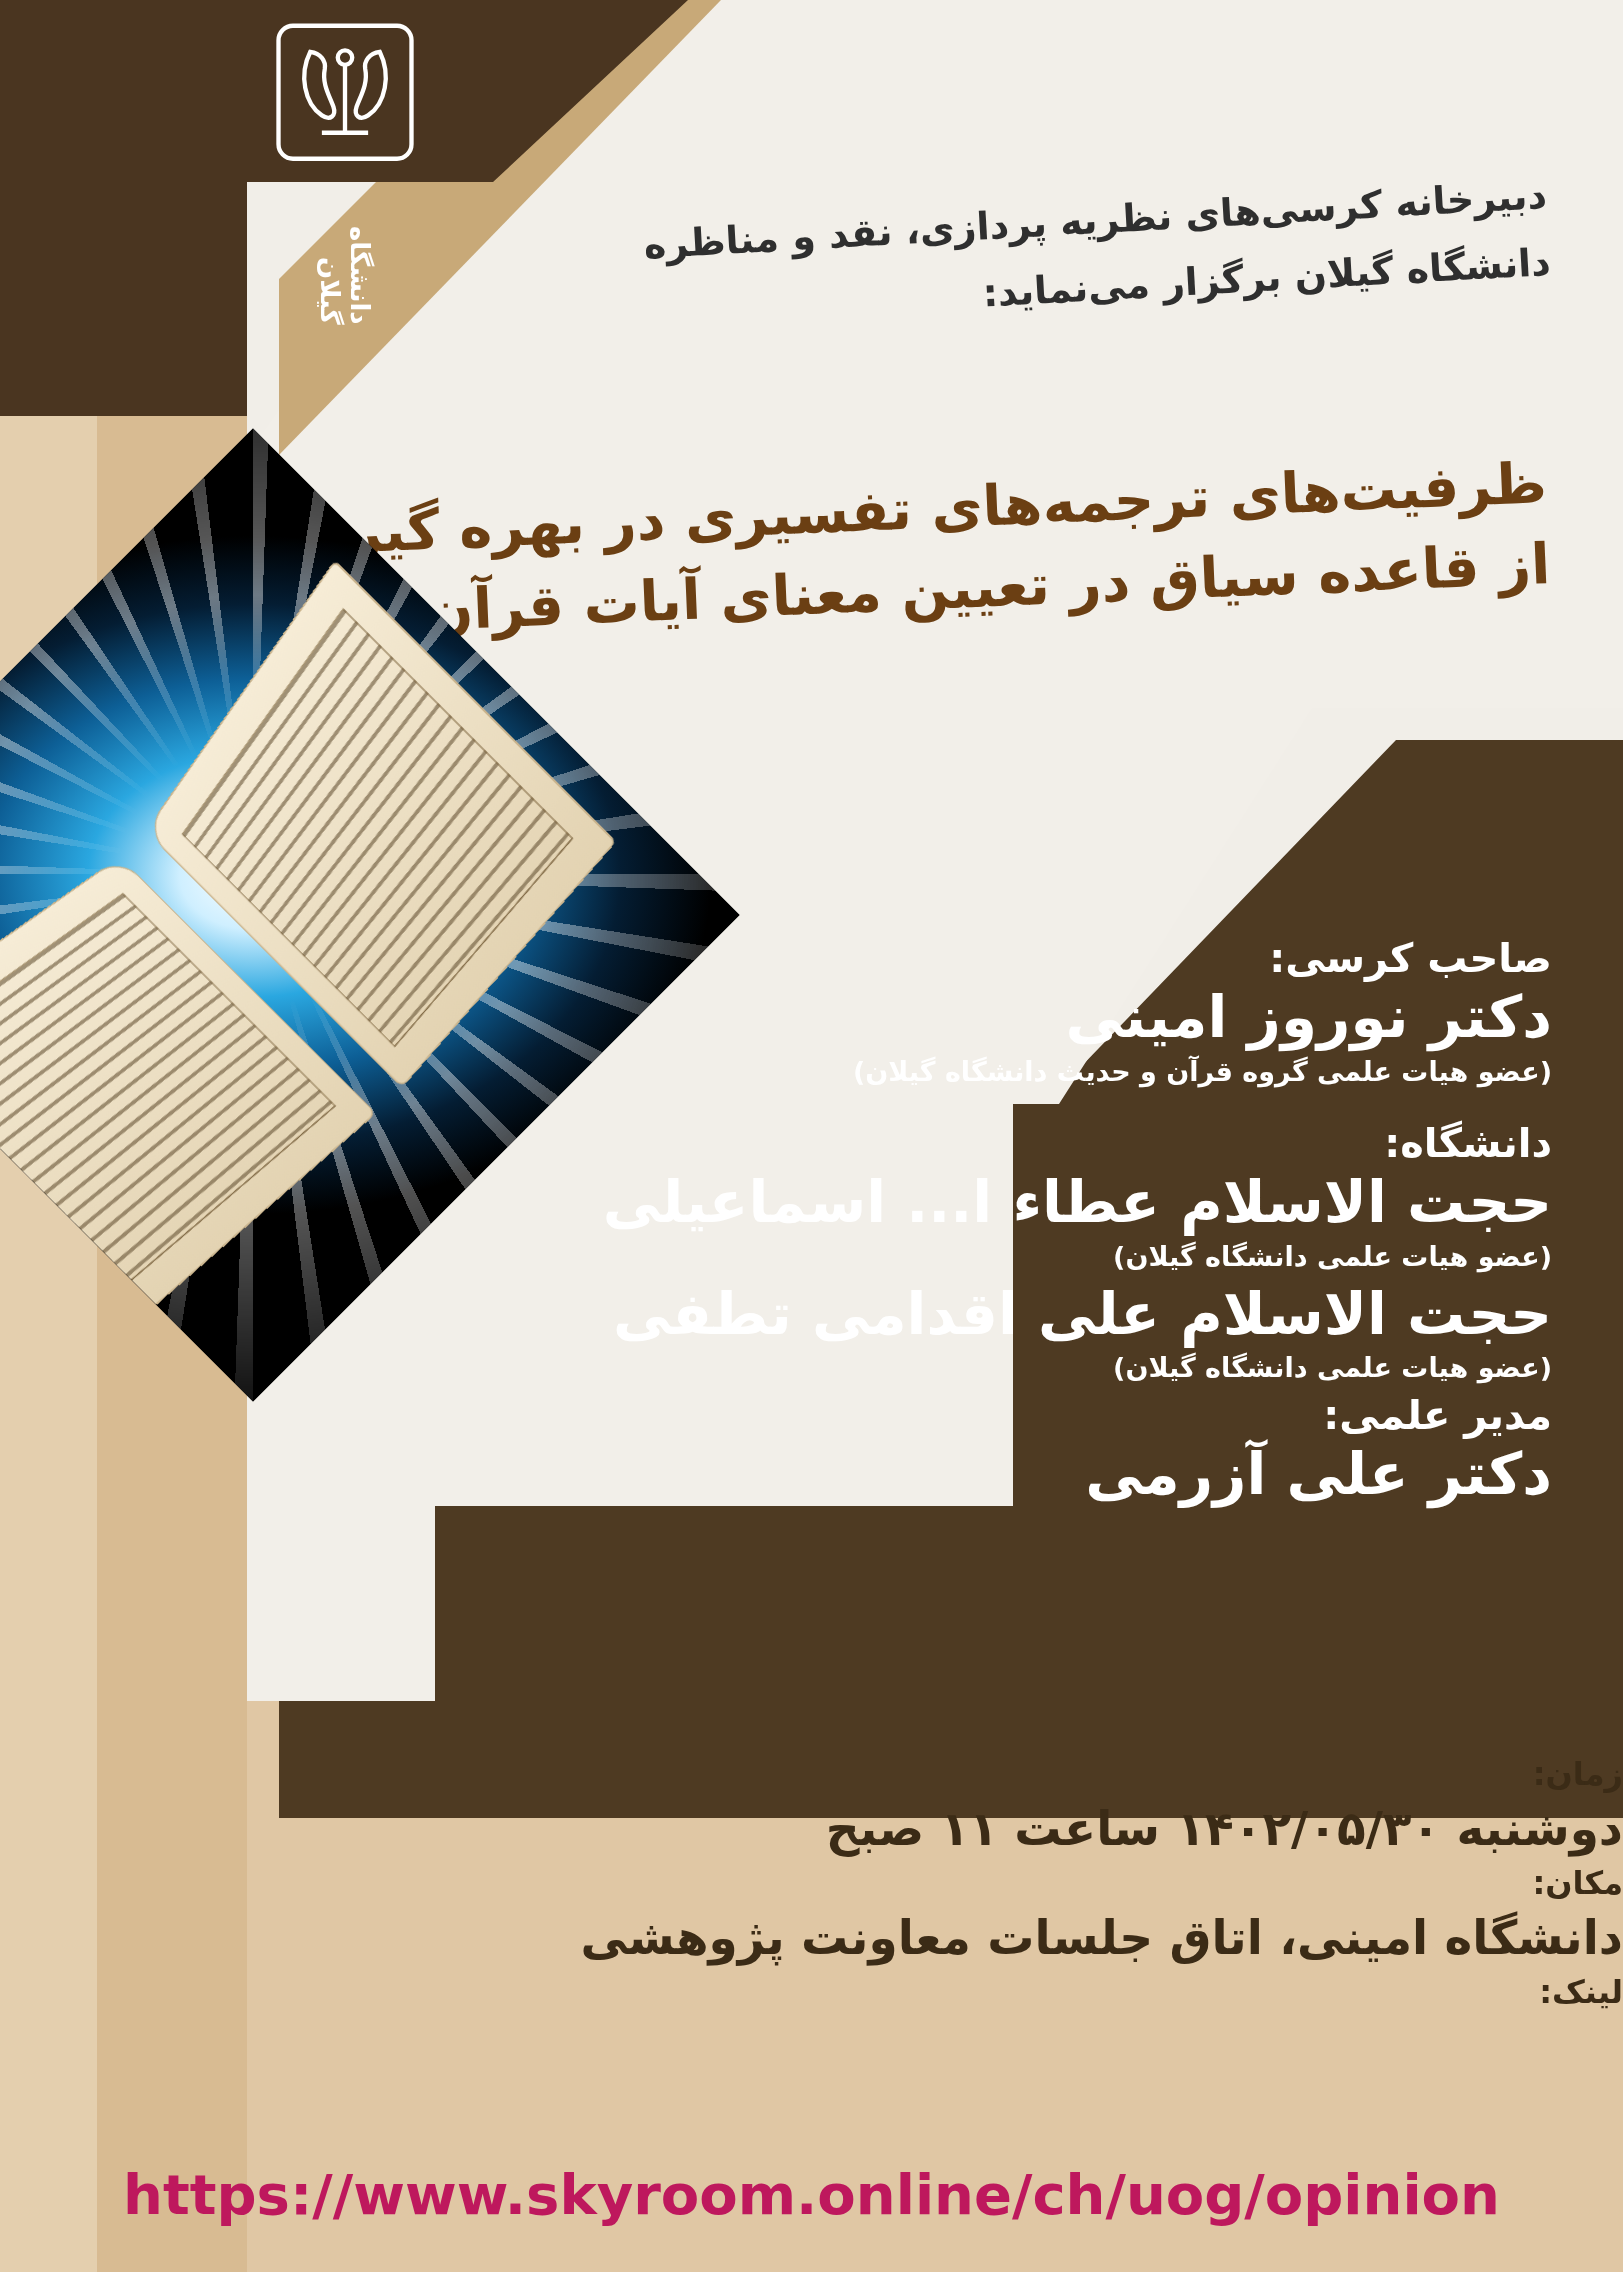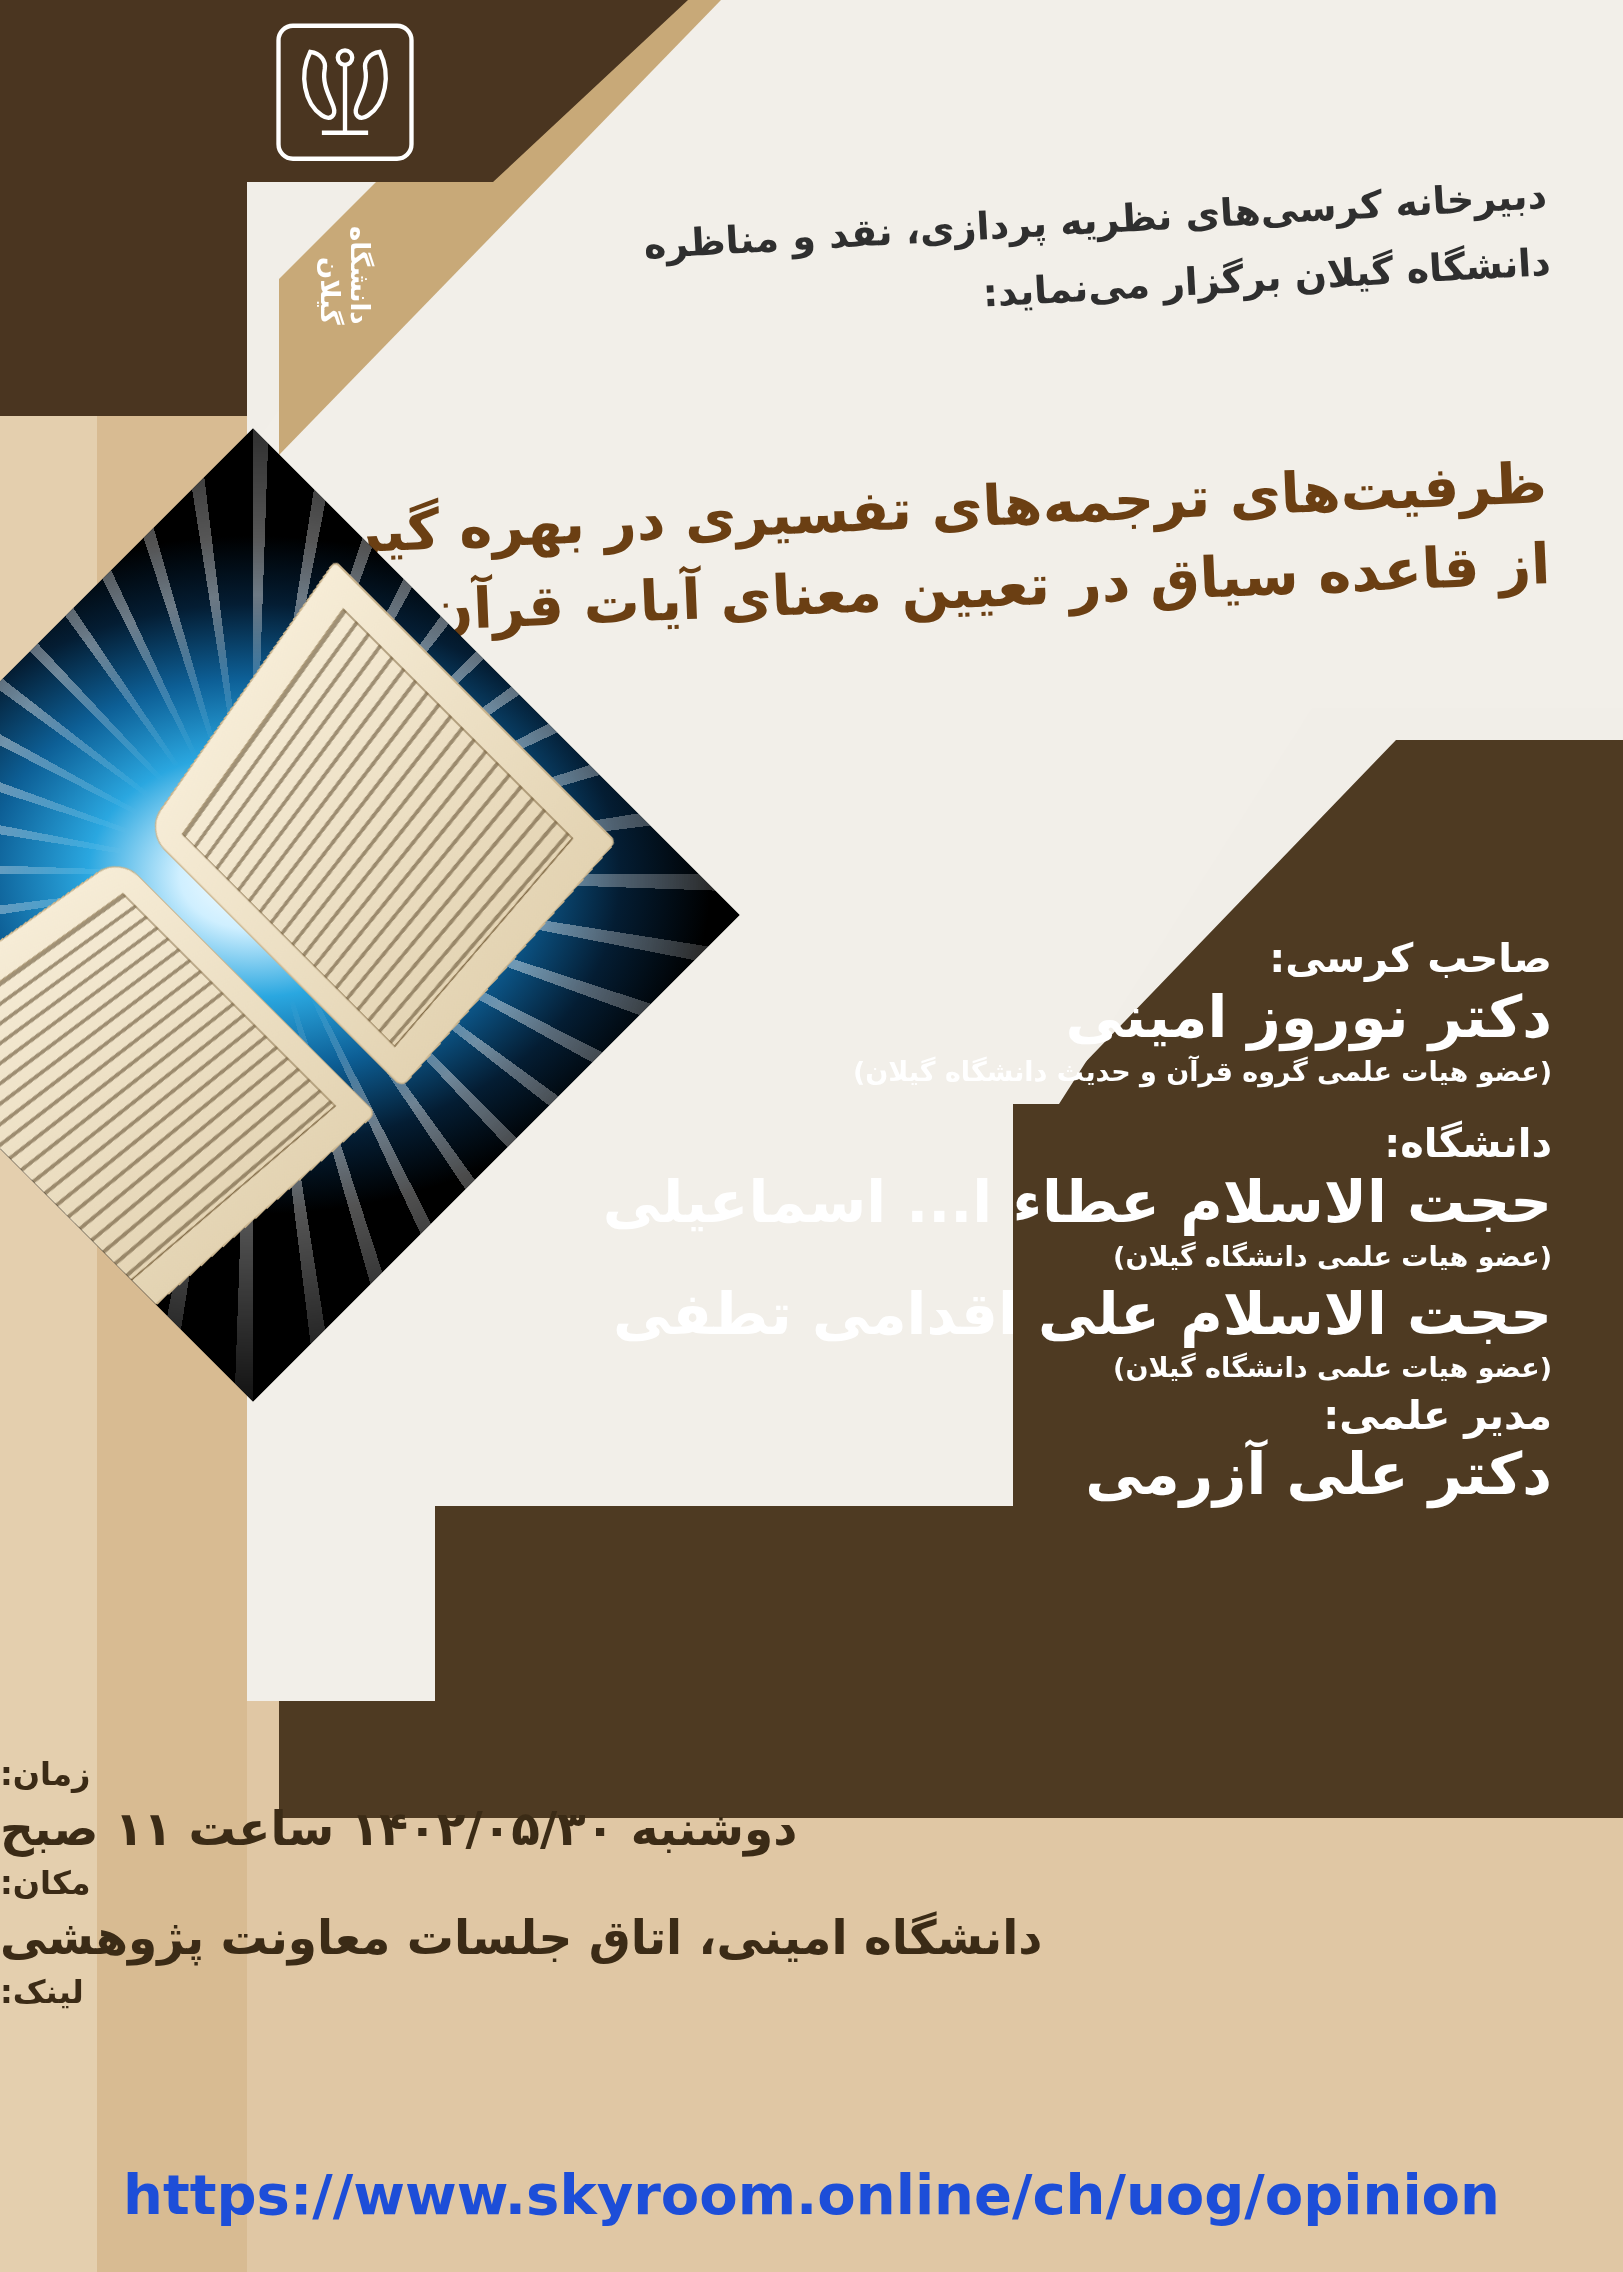--- a/index.html
+++ b/index.html
@@ -159,28 +159,28 @@
     text-align:right;color:#ffffff;
   }
   .d-label{font-size:40px;font-weight:bold;margin-top:6px;}
   .d-name{font-size:58px;font-weight:bold;line-height:1.25;}
   .d-sub{font-size:27px;font-weight:600;line-height:1.3;margin-bottom:3.9px;}
   .d-gap{height:22px;}
 
   
   .bottom{
     position:absolute;left:0;right:0;top:1753px;
-    text-align:left;color:#3b2b16;
+    text-align:right;color:#3b2b16;
   }
   .b-label{font-size:32px;font-weight:bold;line-height:1.35;}
   .b-val{font-size:47px;font-weight:bold;line-height:1.4;}
   .link{
     position:absolute;left:0;right:0;top:2162px;
     text-align:center;
-    color:#1d4ed8;
+    color:#be185d;
     font-size:56px;font-weight:bold;
     direction:ltr;
     font-family:"DejaVu Sans","Liberation Sans",sans-serif;
   }
 </style>
 </head>
 <body>
 
 <div class="poster">
 

